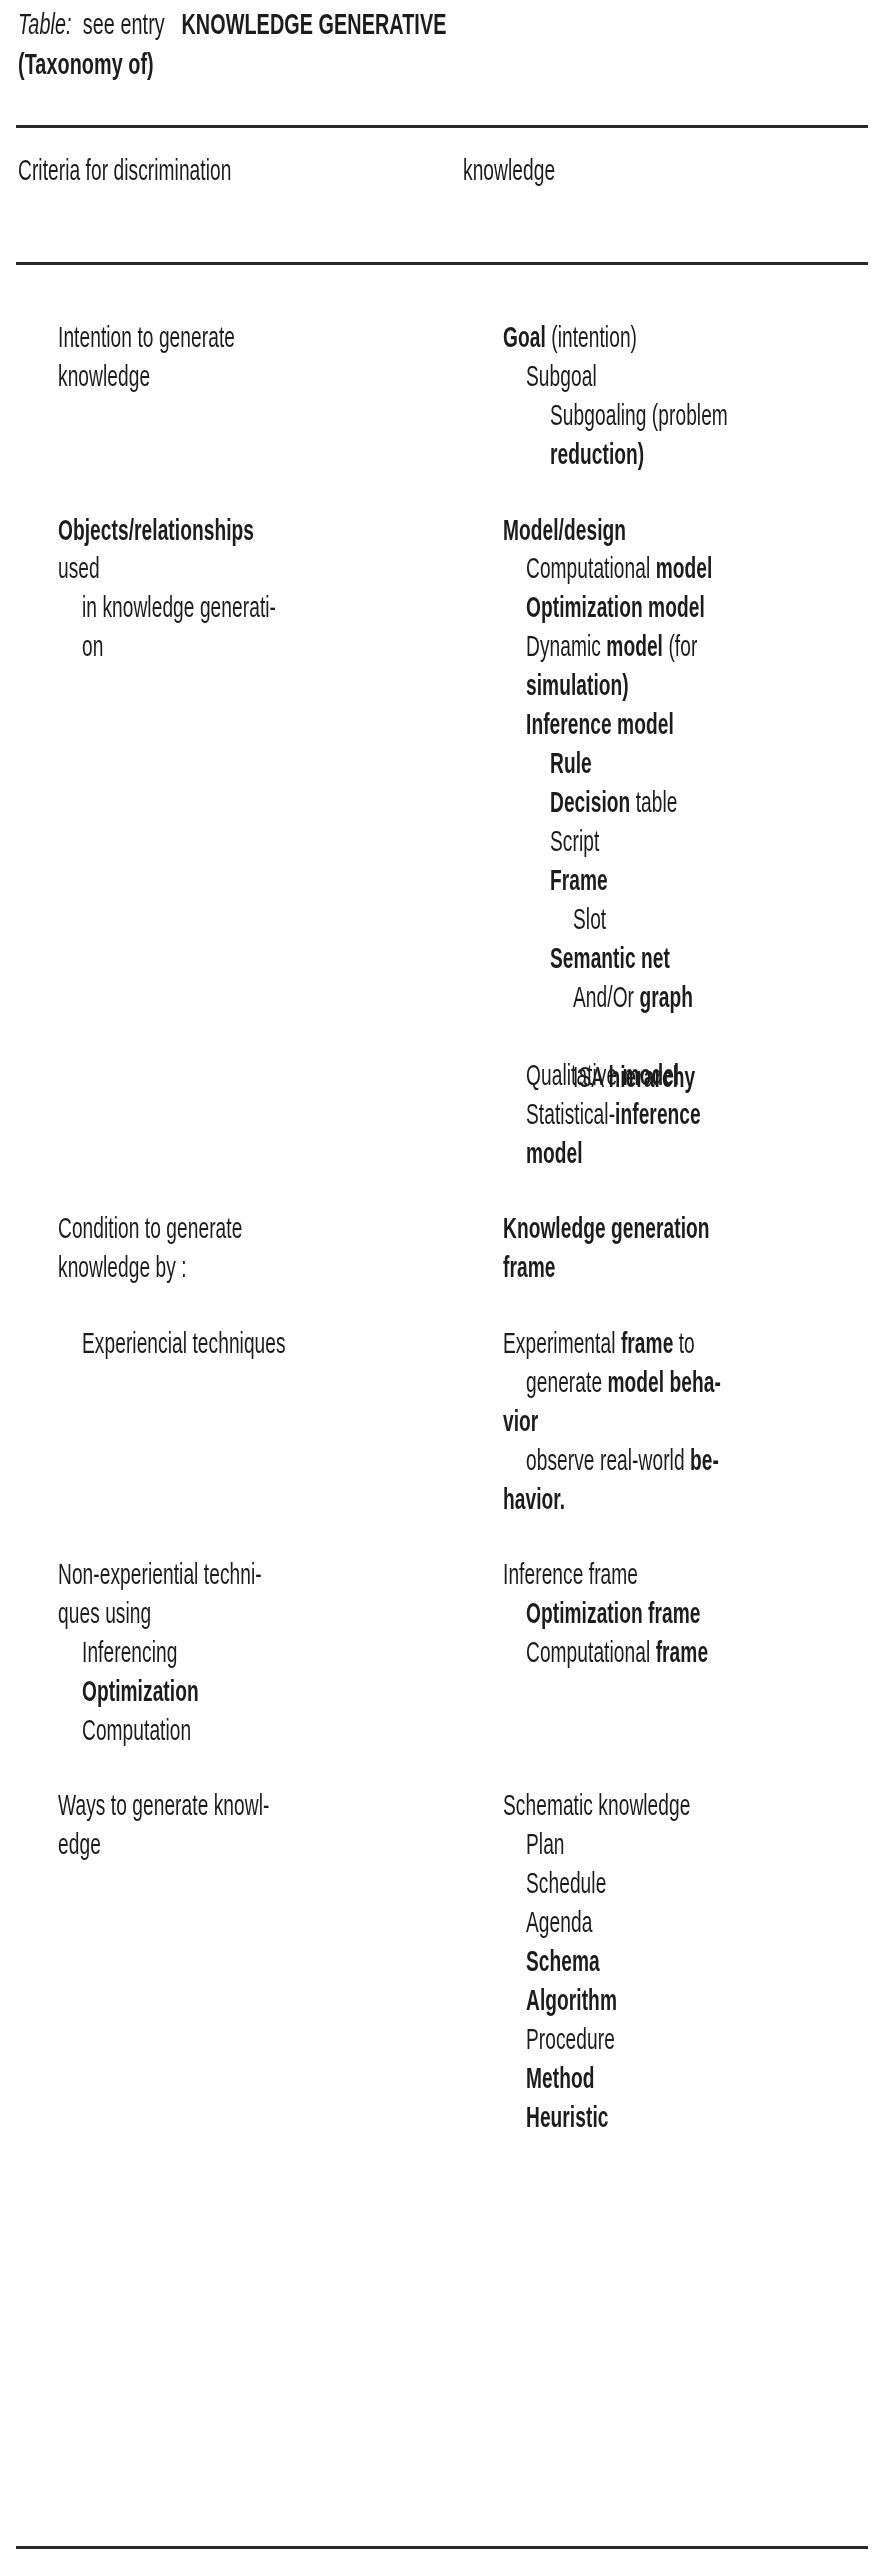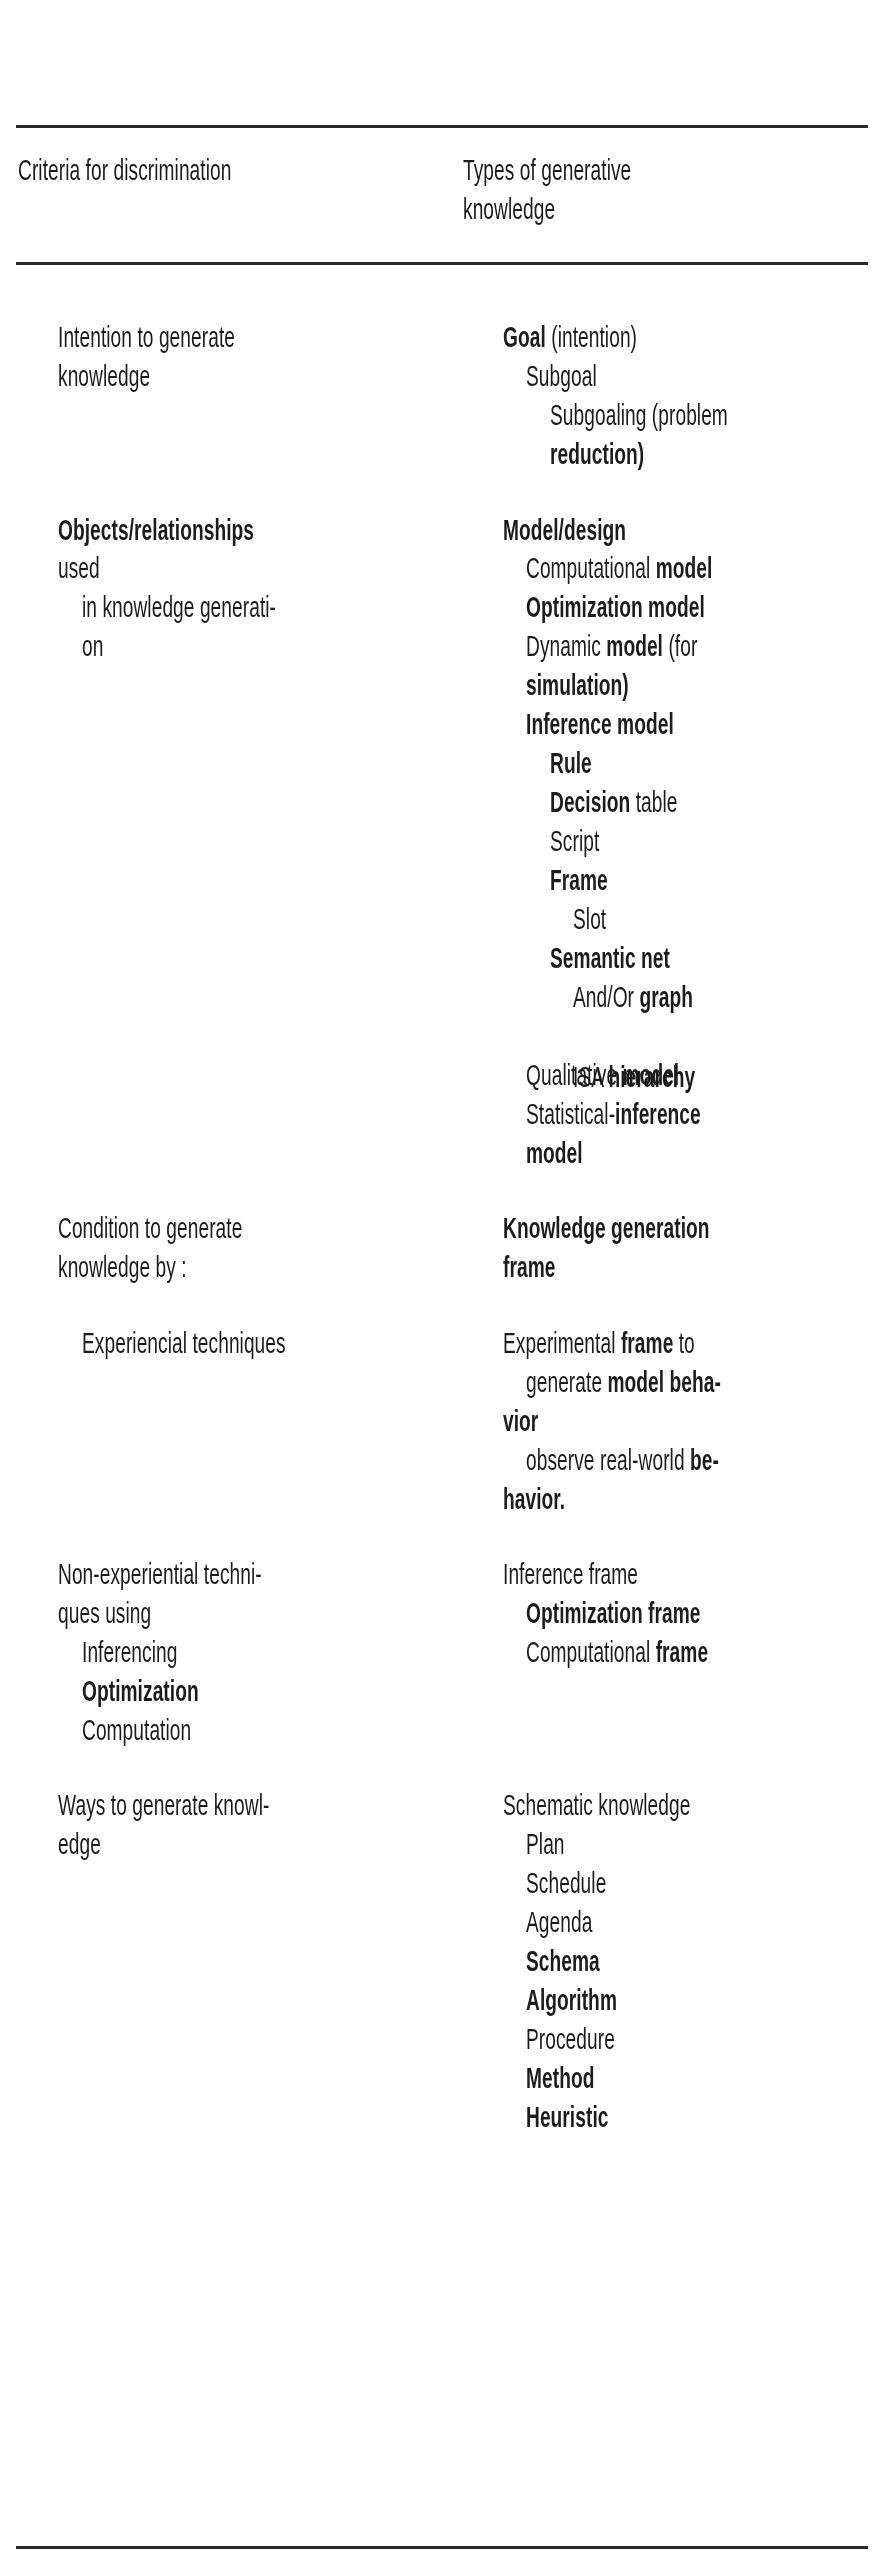--- a/index.html
+++ b/index.html
@@ -88,31 +88,36 @@
   
   .c1 { left: 18px; }
   .c2 { left: 463px; }
 </style>
 </head>
 <body>
 
 <div class="page">
 
   <div class="title-block">
+    <div class="title-line">
+      <span class="cond"><i class="t-ital">Table:</i><span class="t-reg">&nbsp;&nbsp;</span><span class="t-reg">see entry</span><span class="t-reg">&nbsp;&nbsp;&nbsp;</span><b class="t-bold">KNOWLEDGE GENERATIVE</b></span>
+    </div>
+    <div class="title-line">
+      <span class="cond"><b class="t-bold">(Taxonomy of)</b></span>
+    </div>
   </div>
 
   <div class="rule r1"></div>
   <div class="rule r2"></div>
   <div class="rule r3"></div>
 
   <div class="colhead c1">
     <div><span class="cond">Criteria for discrimination</span></div>
   </div>
   <div class="colhead c2">
-    <div><span class="cond">Types of generative</span></div>
     <div><span class="cond">knowledge</span></div>
   </div>
 
   <div id="body-root">
       <div class="ln" style="left: 18px; top: 318px;"><span class="cond"><span>Intention to generate</span></span></div>
       <div class="ln" style="left: 18px; top: 357px;"><span class="cond"><span>knowledge</span></span></div>
       <div class="ln" style="left: 463px; top: 318px;"><span class="cond"><b>Goal</b><span> (intention)</span></span></div>
       <div class="ln" style="left: 486px; top: 357px;"><span class="cond"><span>Subgoal</span></span></div>
       <div class="ln" style="left: 510px; top: 396px;"><span class="cond"><span>Subgoaling (problem</span></span></div>
       <div class="ln" style="left: 510px; top: 435px;"><span class="cond"><b>reduction)</b></span></div>

